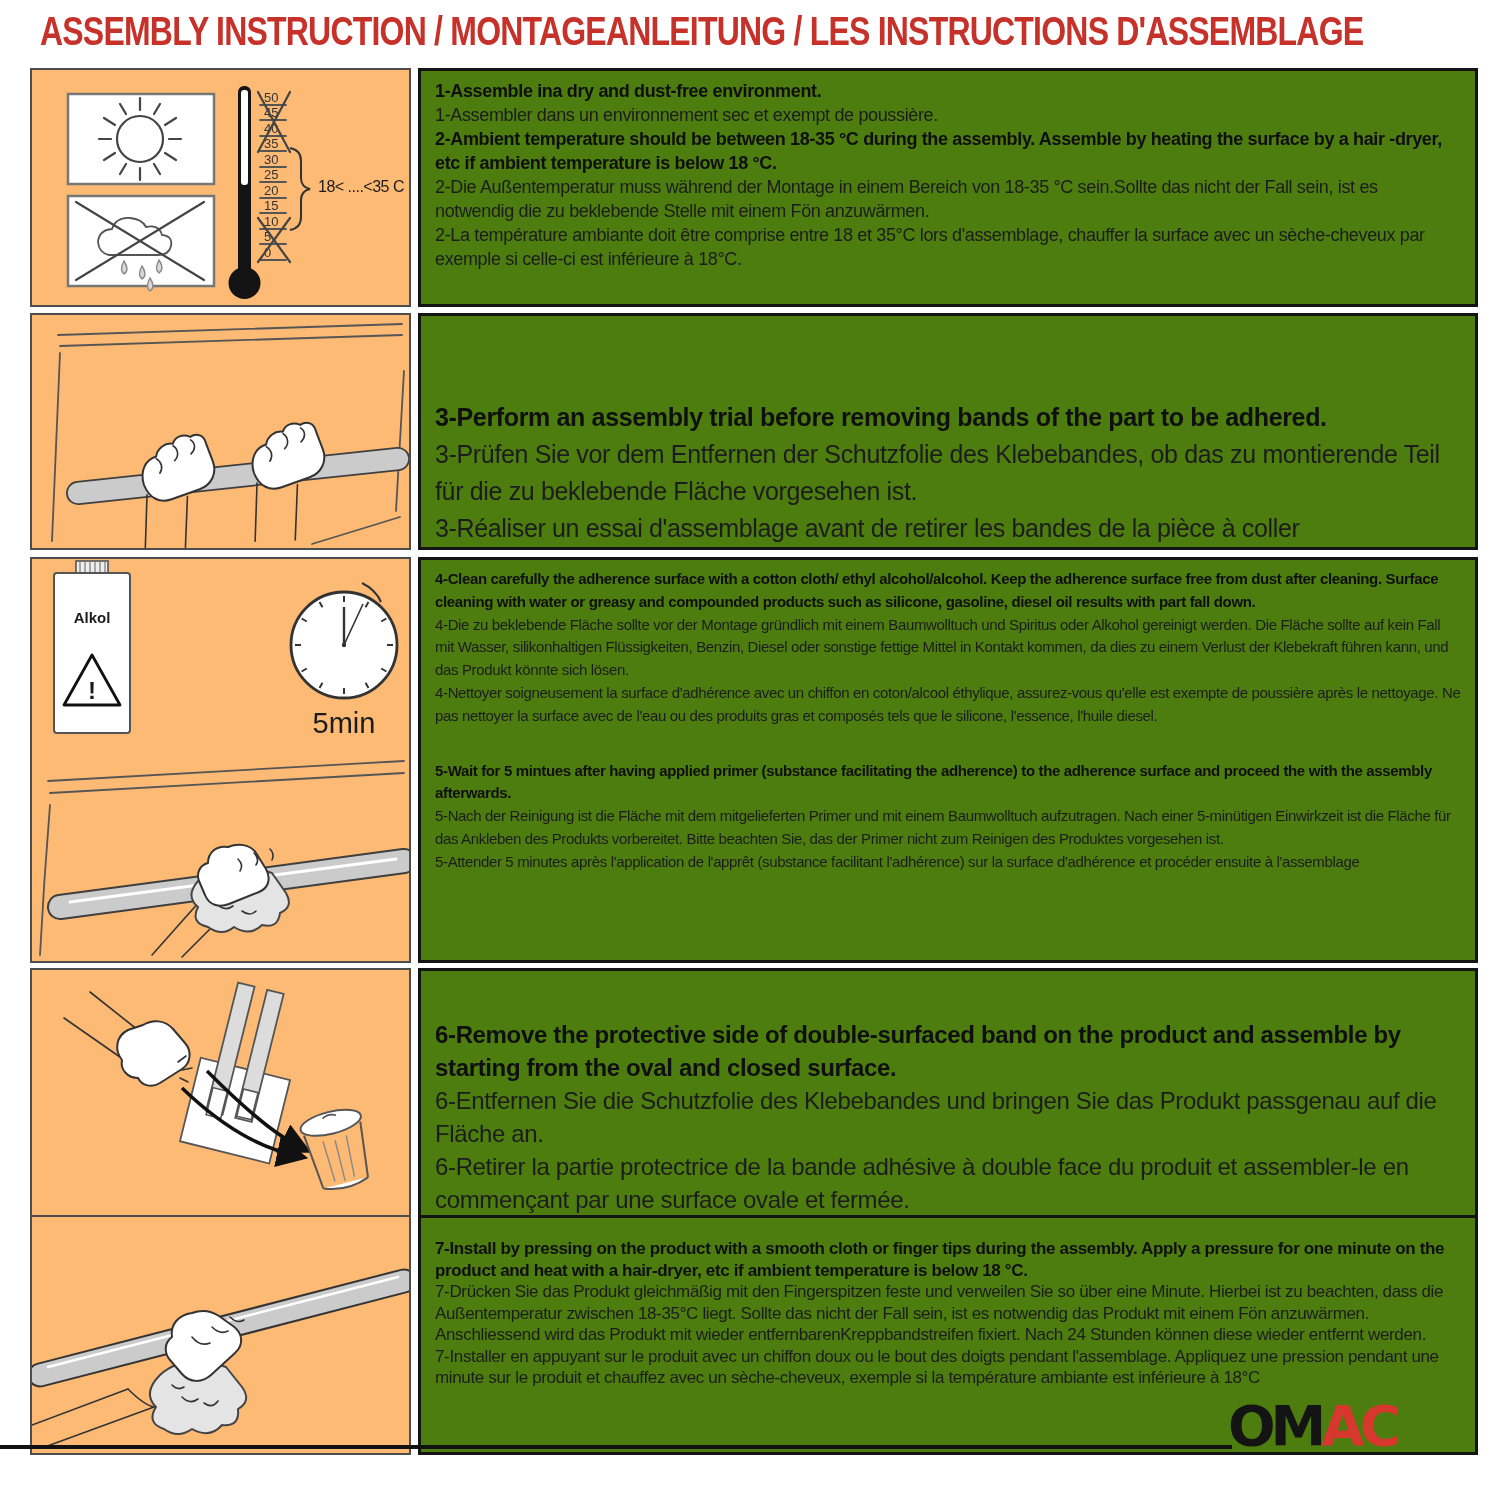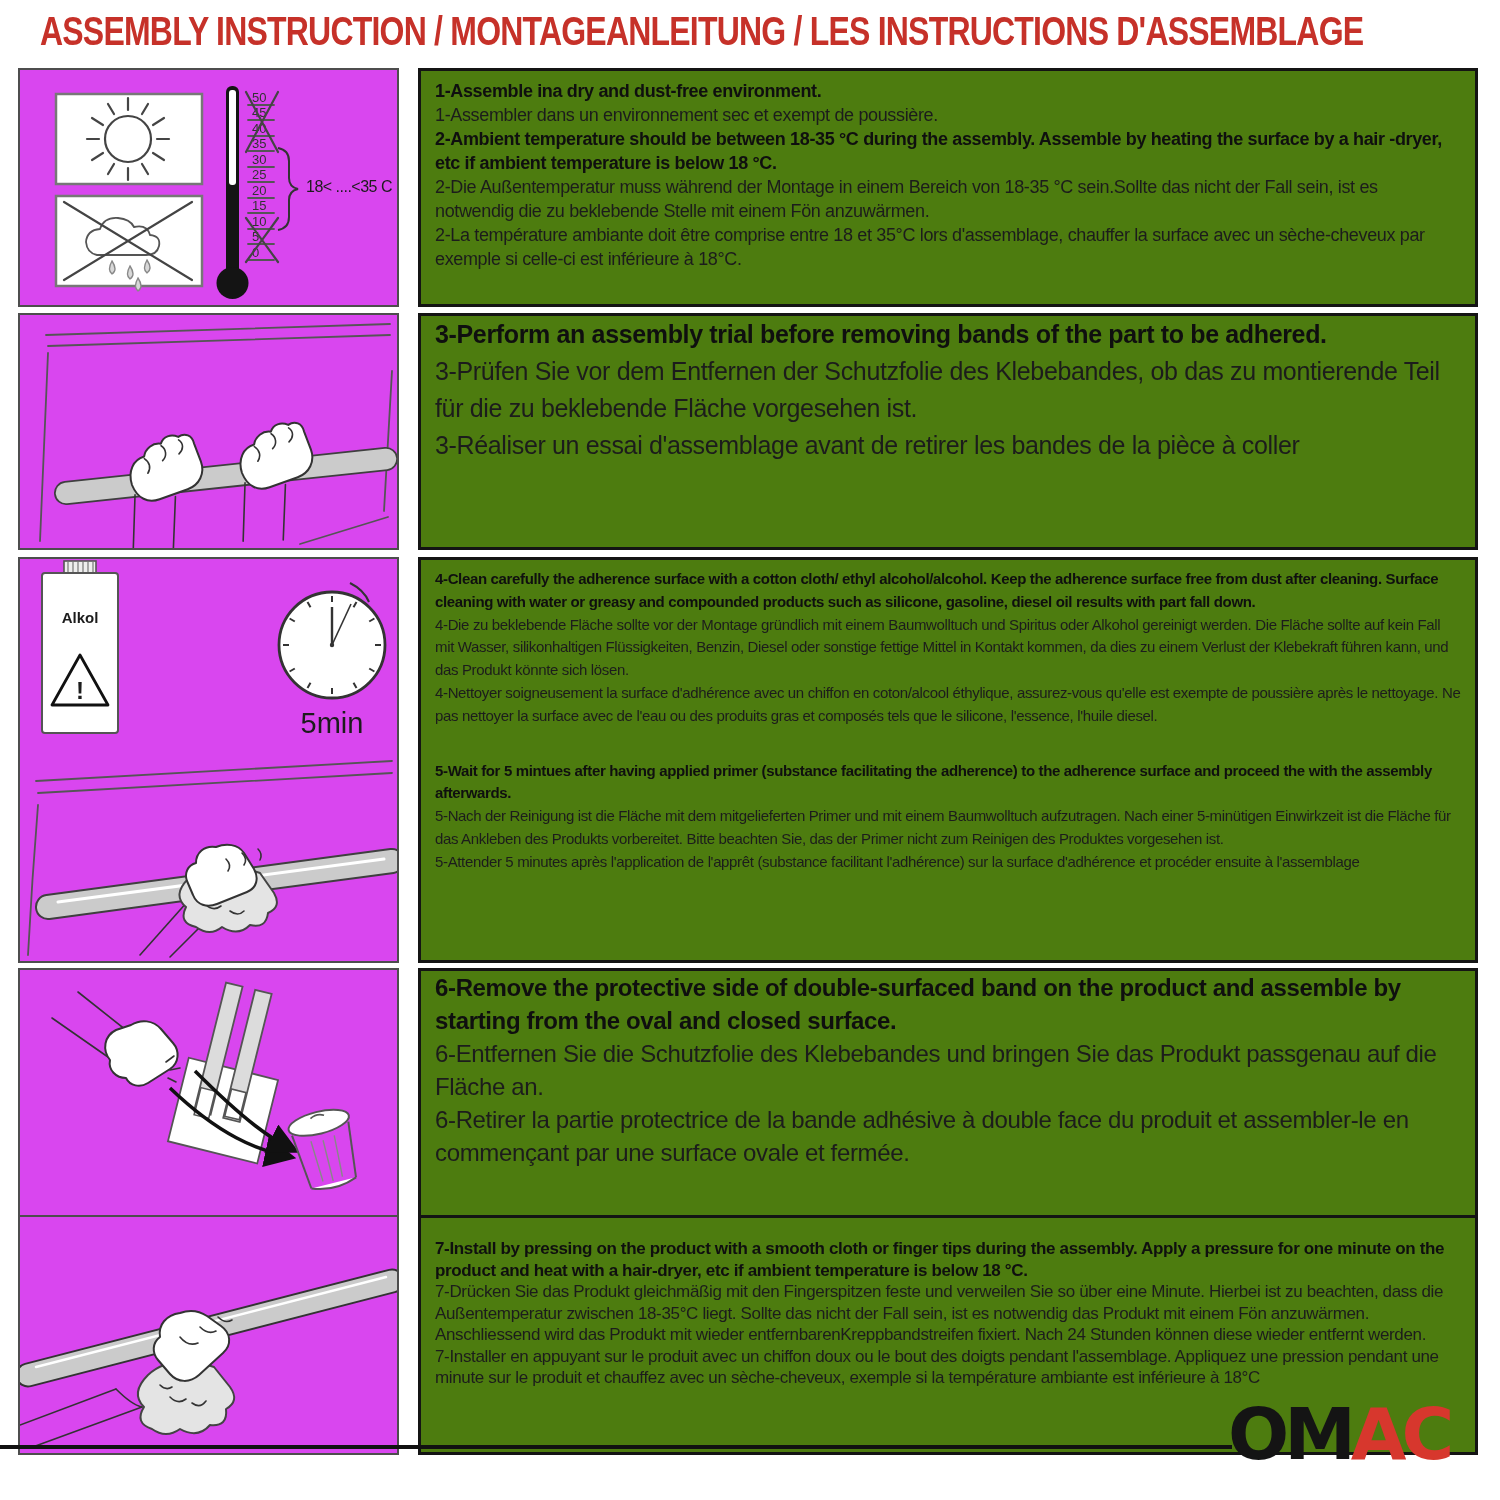--- a/index.html
+++ b/index.html
@@ -21,48 +21,48 @@
   }
 
   .row{position:absolute;left:0;width:1500px;}
   .row1{top:68px;height:239px;}
   .row2{top:313px;height:237px;}
   .row3{top:557px;height:406px;}
   .row4{top:968px;height:251px;}
   .row5{top:1215px;height:240px;}
 
   .imgbox{
-    position:absolute;left:18px;top:0;width:381px;height:100%;
-    border:2px solid var(--frame-gray);background:#d946ef;overflow:hidden;
+    position:absolute;left:30px;top:0;width:381px;height:100%;
+    border:2px solid var(--frame-gray);background:#fdba74;overflow:hidden;
   }
   .imgbox svg{display:block;width:100%;height:100%;}
 
   .textbox{
     position:absolute;left:418px;top:0;width:1060px;height:100%;
     border:3px solid var(--frame-black);background:#4d7c0f;overflow:hidden;
     padding:8px 14px 4px 14px;
   }
-  .textbox.vcenter{display:flex;flex-direction:column;justify-content:flex-start;padding-top:0;padding-bottom:0;}
+  .textbox.vcenter{display:flex;flex-direction:column;justify-content:flex-end;padding-top:0;padding-bottom:0;}
 
   .para{margin:0;letter-spacing:-0.35px;color:#1c1c1c;}
   .para.bold{font-weight:700;color:#0f0f0f;}
   .p1 .para{font-size:18px;line-height:24px;}
   .p1 .gap{margin-top:0;}
   .p2 .para{font-size:25px;line-height:37px;}
   .p3 .para{font-size:15px;line-height:22.8px;}
   .p3 .gap{margin-top:32px;}
   .p4 .para{font-size:24px;line-height:33px;}
   .p5 .para{font-size:17px;line-height:21.5px;}
   .p5{padding-top:20px;}
 
   .footer-rule{position:absolute;left:0;top:1445px;width:1232px;height:4px;background:#111;}
   .brand{
     position:absolute;left:1228px;top:1398px;line-height:1;
     font-family:"DejaVu Sans","Liberation Sans",sans-serif;
-    font-size:72px;font-weight:900;letter-spacing:-5px;white-space:nowrap;
+    font-size:56px;font-weight:900;letter-spacing:-5px;white-space:nowrap;
   }
   .brand .b-black{color:#141414;}
   .brand .b-red{color:var(--logo-red);}
 
   
   .ln{stroke:#555;stroke-width:1.8;fill:none;stroke-linecap:round;}
   .ln2{stroke:#444;stroke-width:2.2;fill:none;stroke-linecap:round;}
   .hand{fill:#fff;stroke:#333;stroke-width:2;stroke-linejoin:round;}
   .crease{fill:none;stroke:#333;stroke-width:1.6;stroke-linecap:round;}
   .cloth{fill:#e4e4e4;stroke:#444;stroke-width:2;stroke-linejoin:round;}

